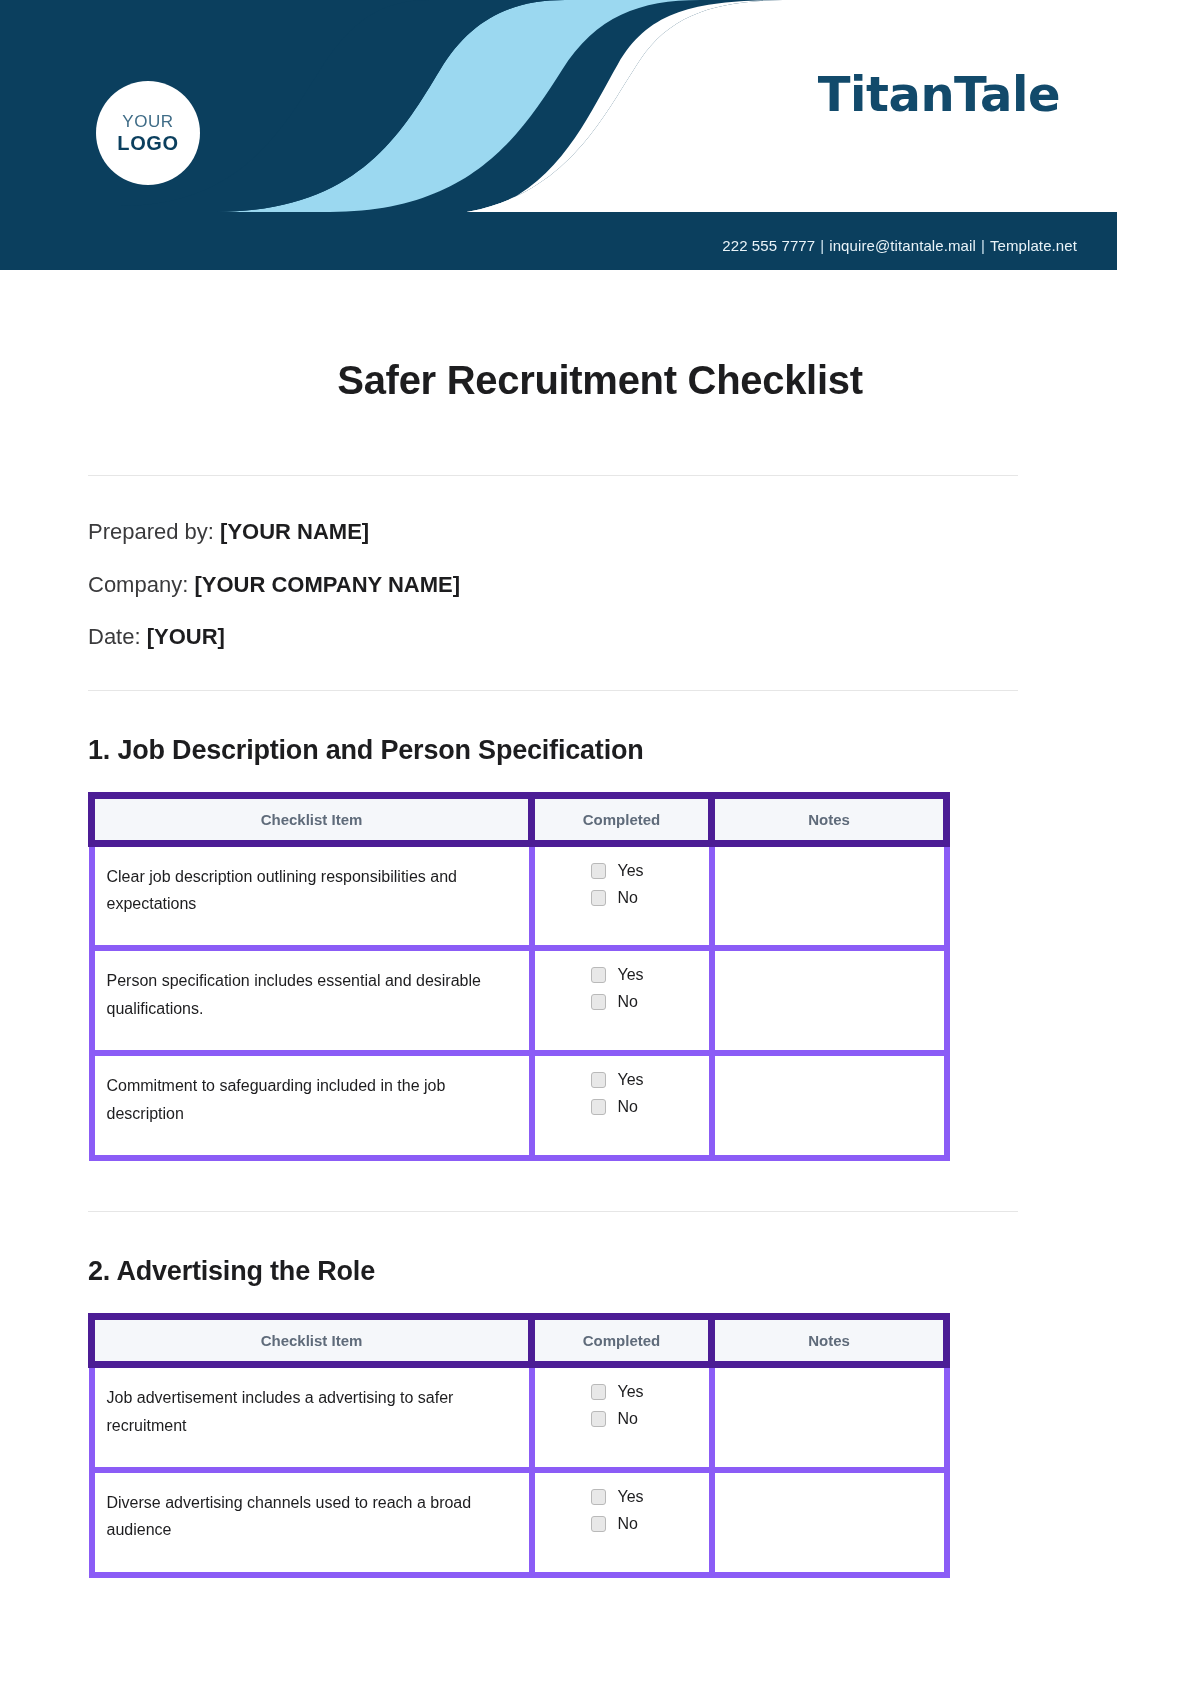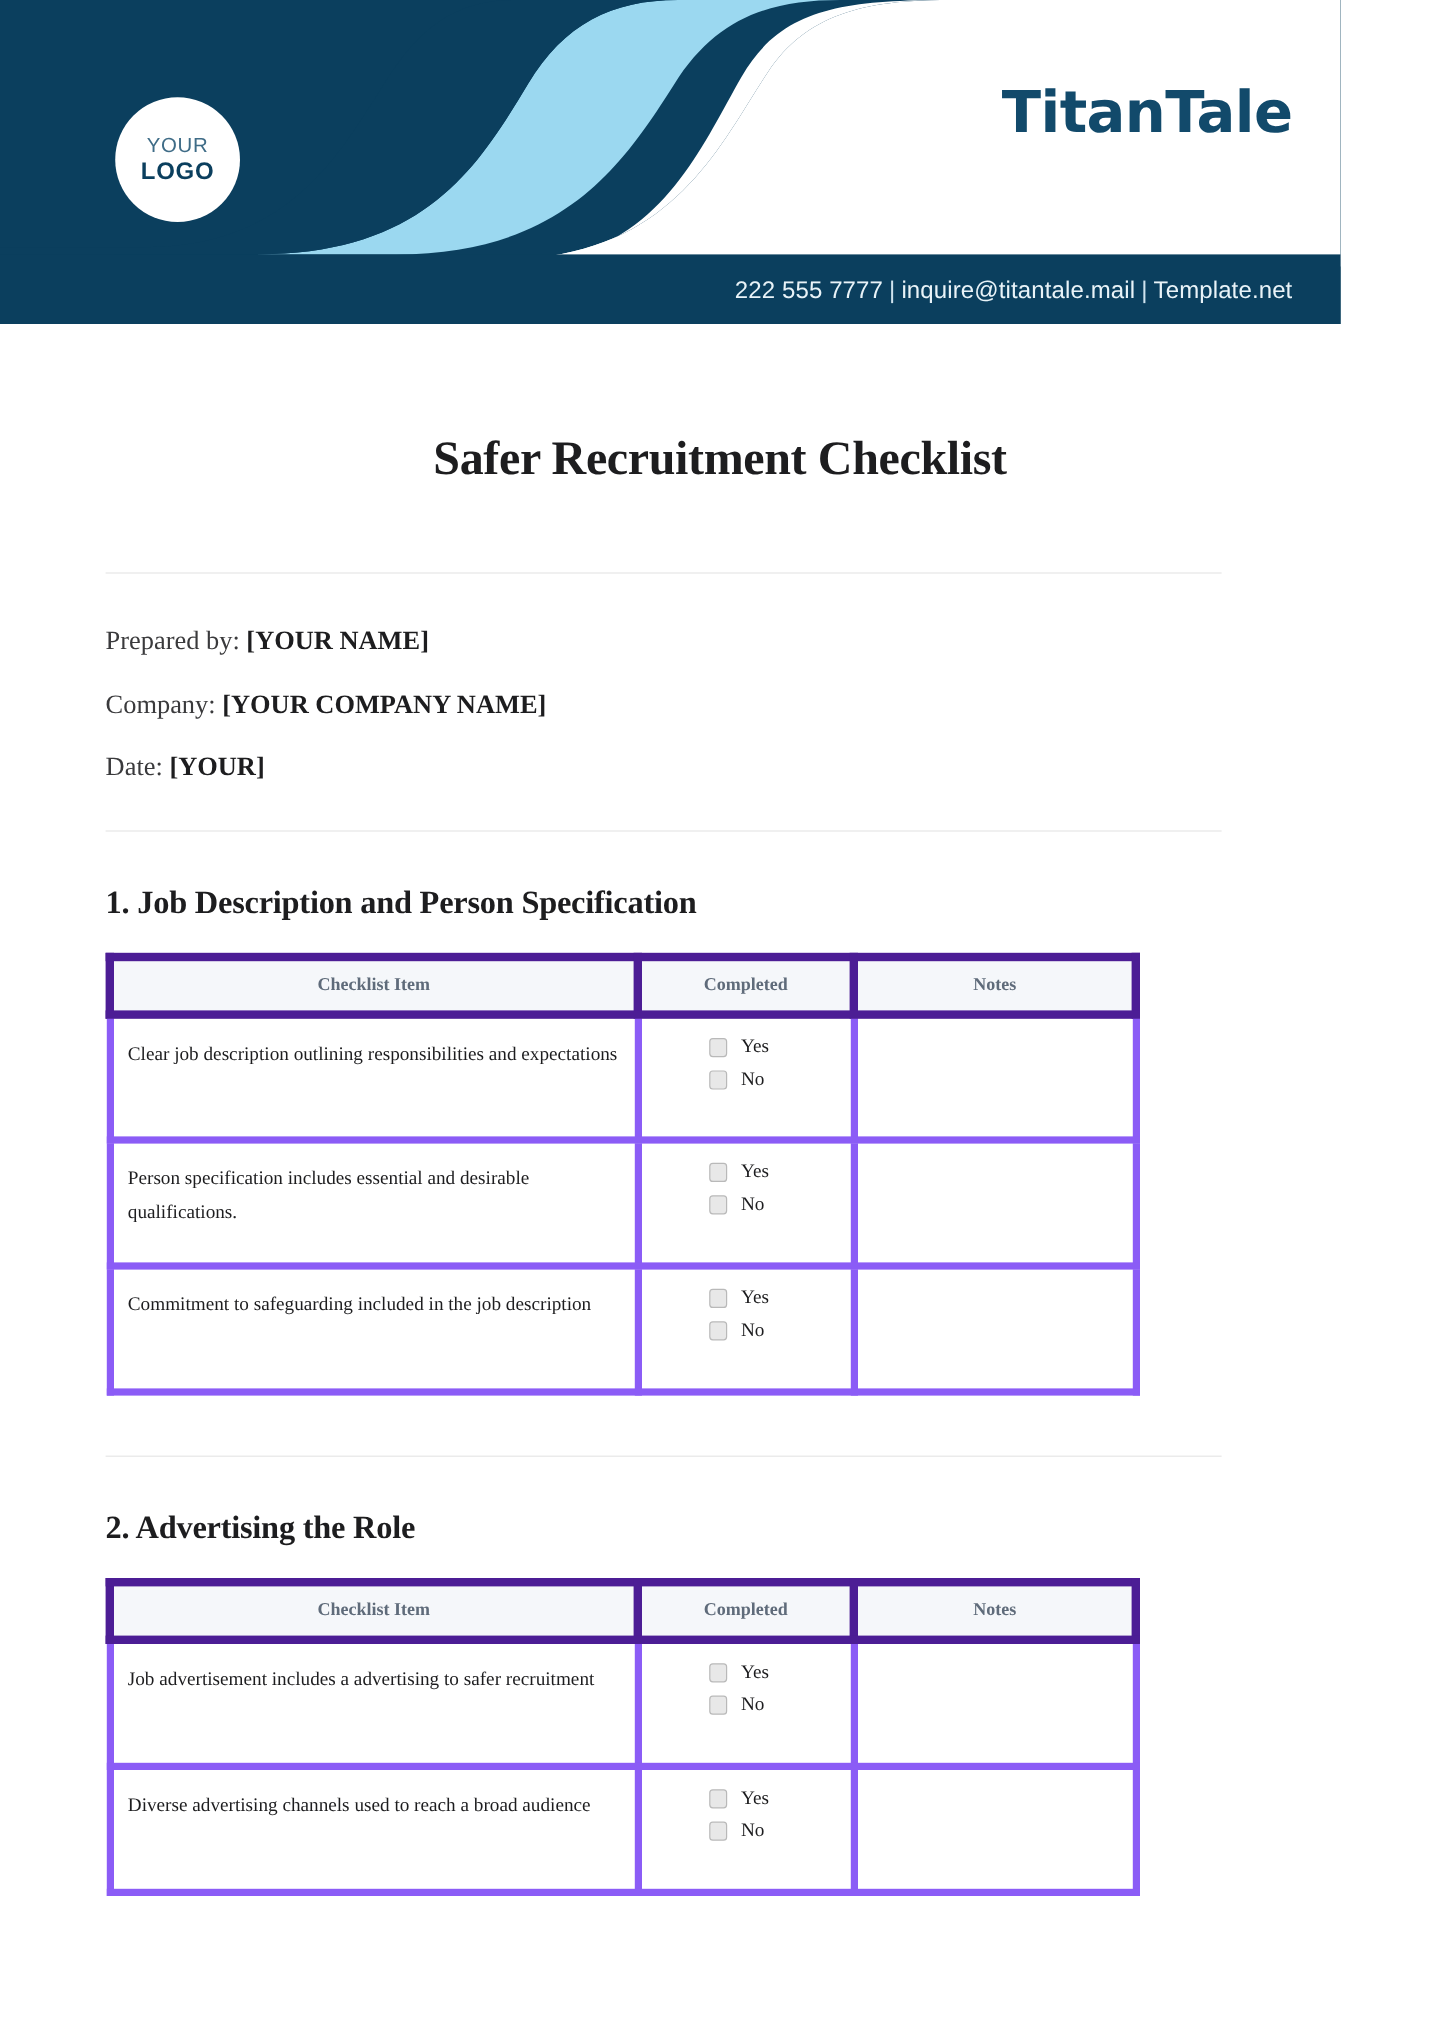--- a/index.html
+++ b/index.html
@@ -55,45 +55,44 @@
     margin-bottom: 3px;
   }
   .logo-logo {
     font-size: 20px;
     letter-spacing: 0.6px;
     color: #0b3f5e;
     font-weight: 700;
   }
   .brand-name {
     position: absolute;
-    right: 40px;
+    right: 57px;
     top: 66px;
     z-index: 5;
     font-size: 48px;
     font-weight: 700;
     letter-spacing: -0.5px;
     color: #124a6b;
     font-family: "DejaVu Sans", sans-serif;
   }
   .contact-line {
     position: absolute;
     right: 40px;
     bottom: 16px;
     z-index: 5;
-    font-size: 20px;
+    font-size: 15px;
     color: #e9f3f8;
     letter-spacing: 0.1px;
     white-space: nowrap;
   }
   .contact-sep { padding: 0 5px; color: #cfe3ee; }
 
   
   .page {
     padding: 0 88px;
-    font-family: Liberation Serif, serif;
   }
   .doc-title {
     text-align: center;
     font-size: 40px;
     font-weight: 700;
     color: #1d1d1f;
     margin: 88px 0 0 0;
     letter-spacing: -0.3px;
   }
   .rule {

